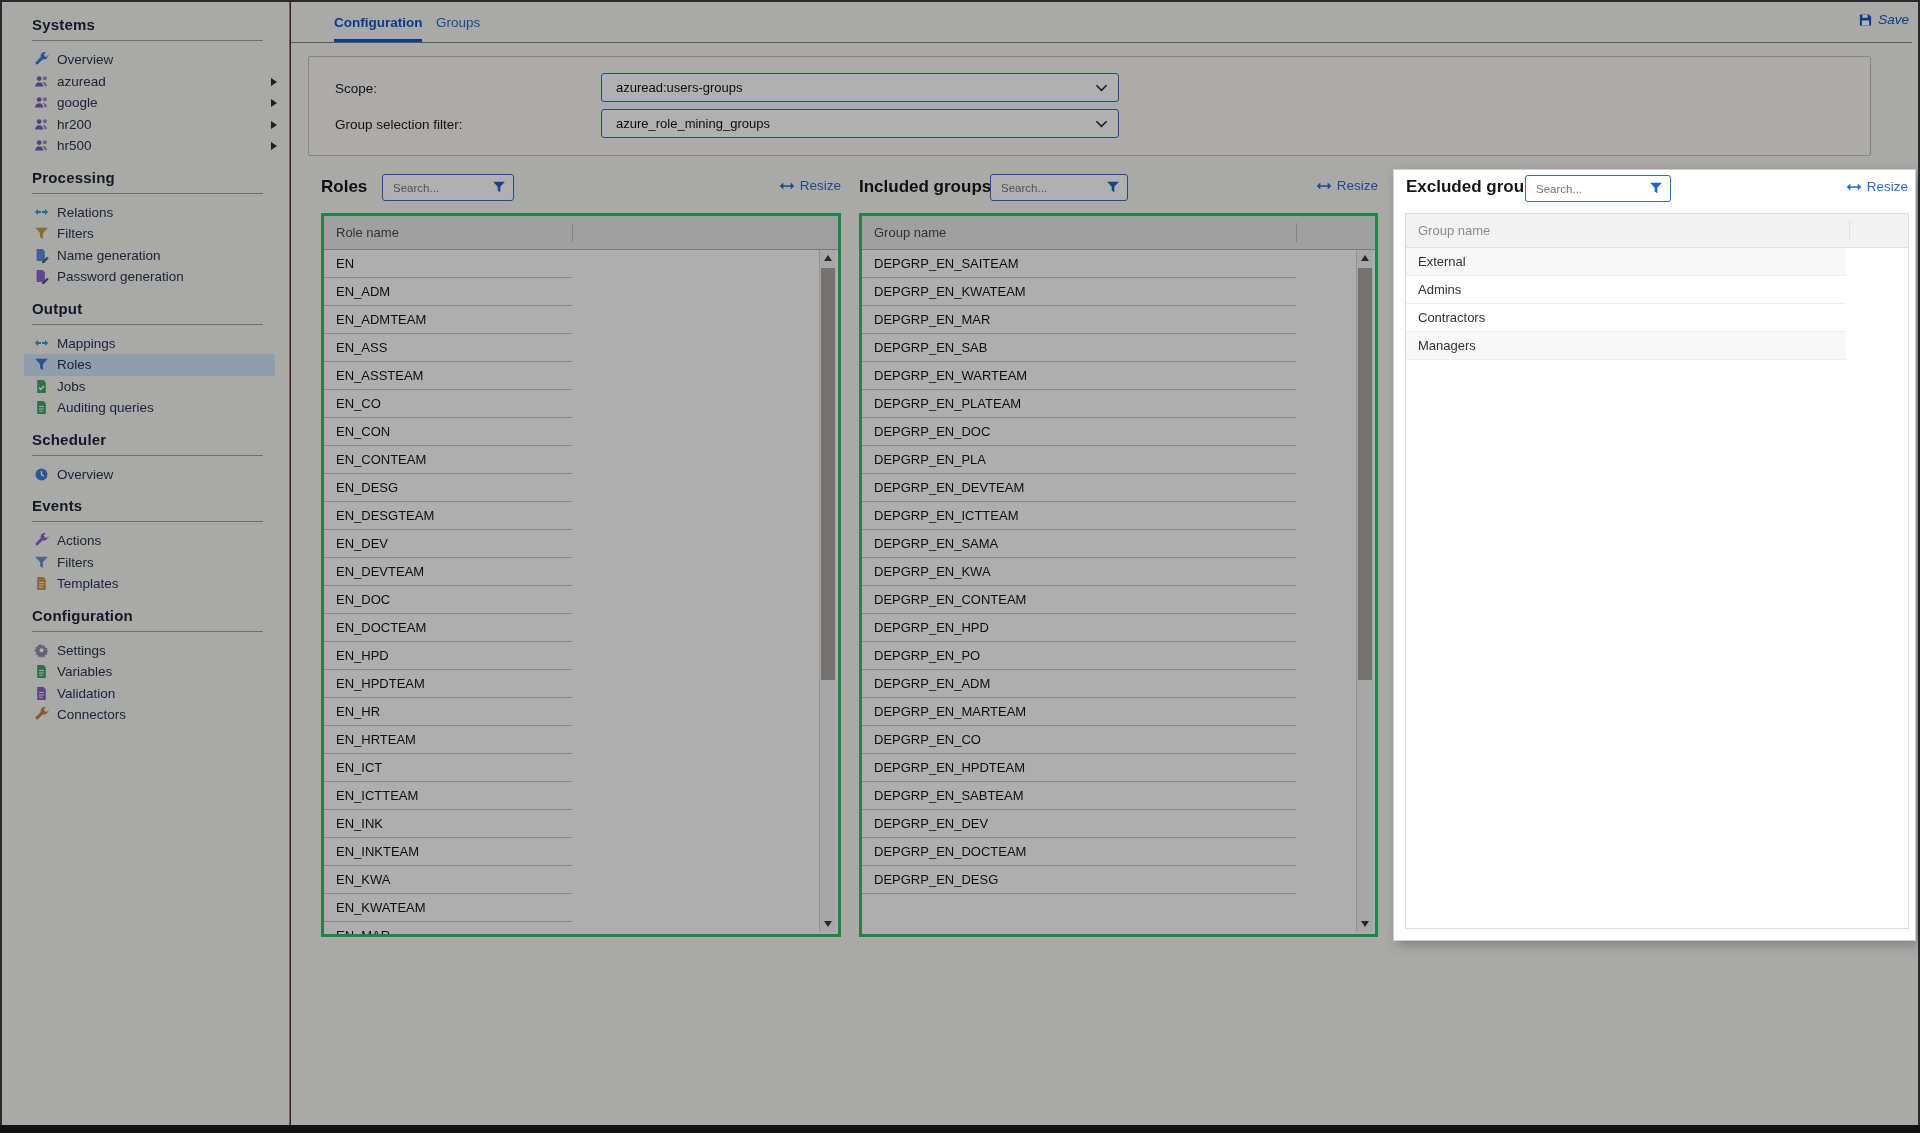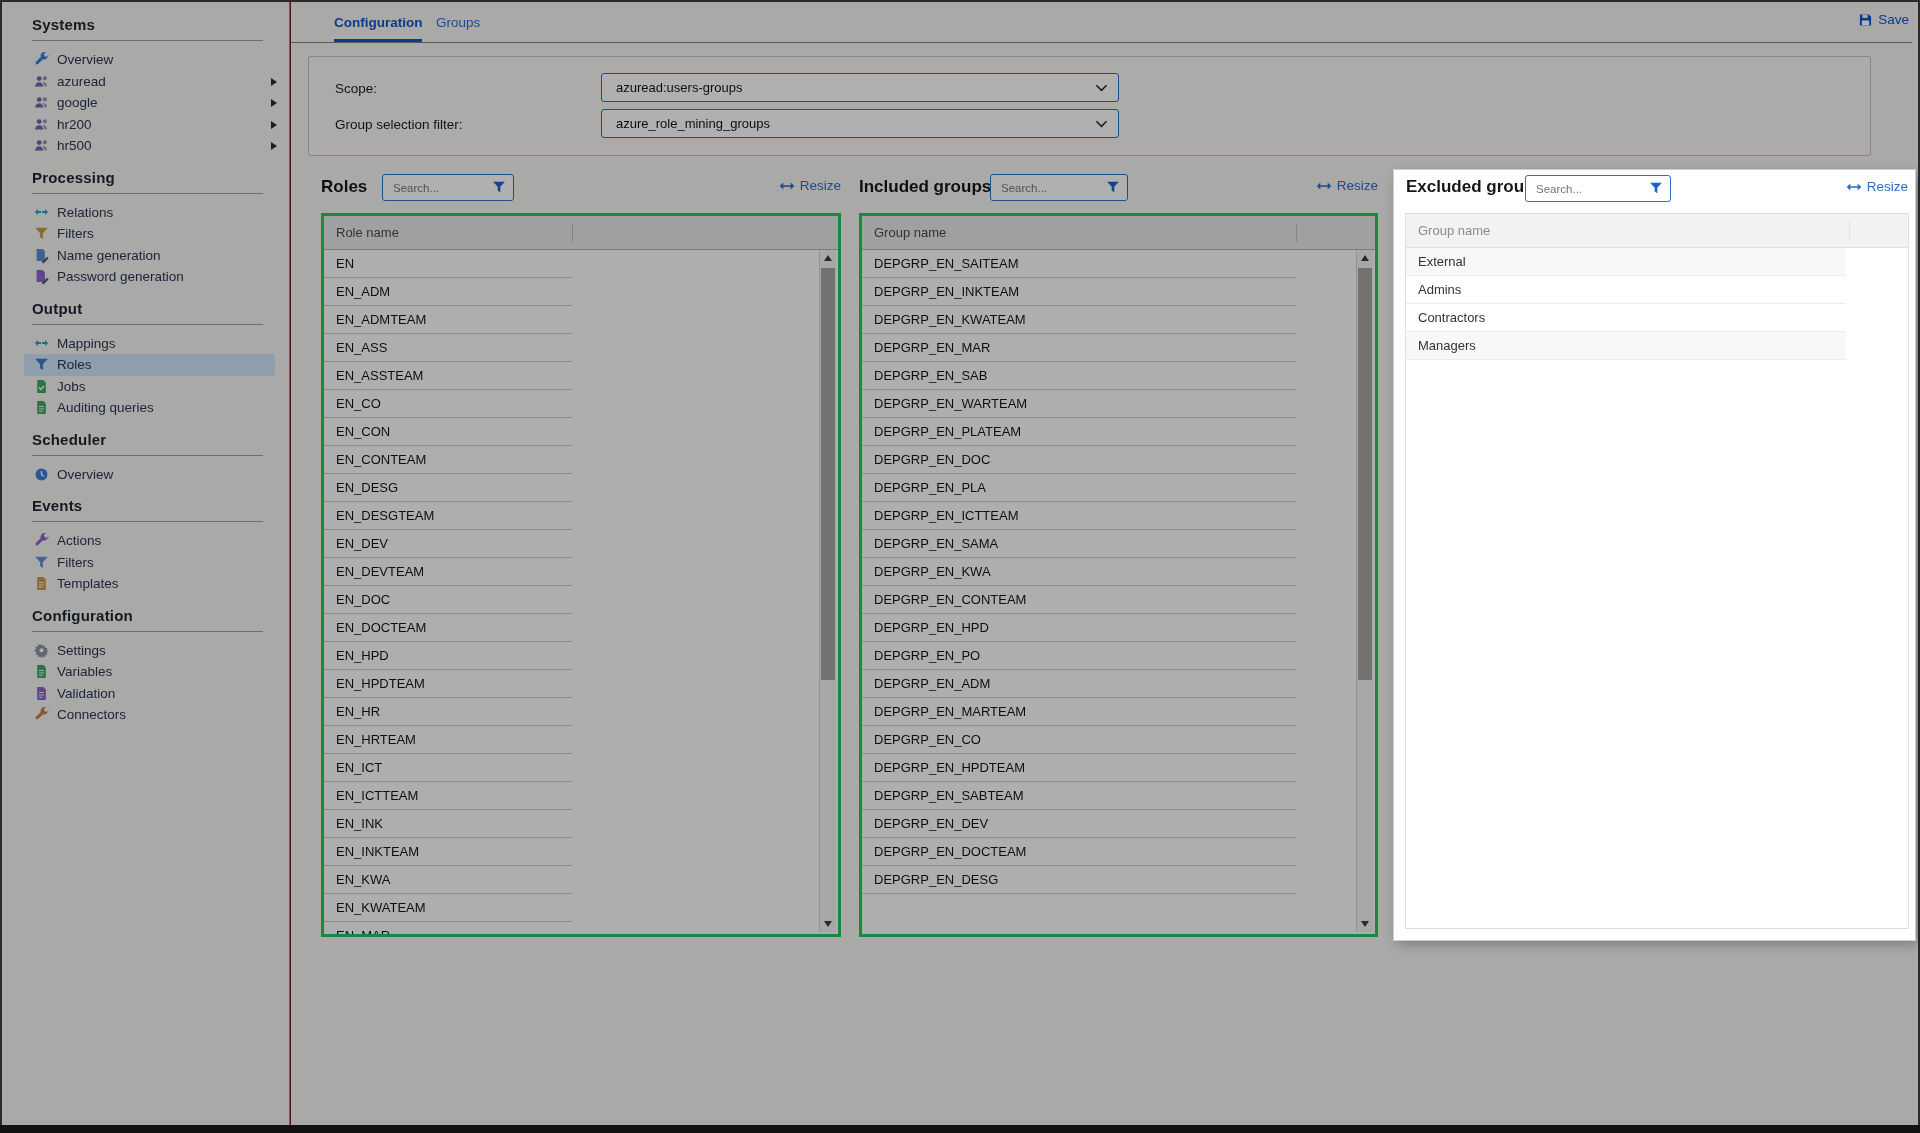--- a/index.html
+++ b/index.html
@@ -24,21 +24,21 @@
   .c-blue{color:#2e7cd6}.c-purple{color:#7a5fb0}.c-teal{color:#2e9bd6}.c-orange{color:#c9964a}
   .c-lblue{color:#5b8dd6}.c-violet{color:#8a63c9}.c-selblue{color:#3f74c9}.c-green{color:#42a562}
   .c-clock{color:#3b7fd4}.c-gray{color:#8a93a5}.c-dorange{color:#c97a3e}.c-funblue{color:#6b8ed6}
 
   
   .main{position:absolute;left:291px;top:2px;right:2px;bottom:8px;background:#F3F2F1;}
   .tabstrip{position:absolute;left:0;top:0;right:6px;height:40px;border-bottom:1px solid #82807d;}
   .tab{position:absolute;top:0;height:37px;line-height:42px;font-size:13.5px;color:#2a6cc8;cursor:pointer;}
   .tab.active{color:#1155CC;font-weight:bold;border-bottom:3px solid #1155CC;}
   .save-btn{position:absolute;top:10px;right:9px;display:flex;align-items:center;gap:5px;
-            color:#1155CC;font-size:13.5px;cursor:pointer;z-index:5;}
+            color:#1155CC;font-size:13.5px;cursor:pointer;z-index:5;font-style:italic;}
   .save-btn .icon{width:14px;height:14px;}
 
   .scope-box{position:absolute;left:17px;top:54px;width:1563px;height:100px;box-sizing:border-box;
              border:1px solid #c3c1bf;border-radius:2px;background:#F6F5F4;}
   .form-label{position:absolute;left:26px;font-size:13.5px;color:#1c1c1c;}
   .dropdown{position:absolute;left:292px;width:518px;height:29px;box-sizing:border-box;
             border:1px solid #2e6fc0;border-radius:3px;background:#FCFCFC;cursor:pointer;
             font-size:13px;line-height:27px;padding:0 18px 0 14px;color:#141414;}
   .dd-chev{position:absolute;right:10px;top:10px;width:13px;height:8px;color:#2b2b2b;}
 
@@ -478,43 +478,43 @@
     </div>
     <div class="dtable tbl-included">
       <div class="thead">
         <div class="htxt">Group name</div>
         <div class="hdiv"></div>
       </div>
       <div class="tbody">
           <div class="t-row">
             <span class="t-cell">DEPGRP_EN_SAITEAM</span>
           </div>
-          <div class="t-row alt">
-            <span class="t-cell">DEPGRP_EN_INKTEAM</span>
-          </div>
           <div class="t-row">
             <span class="t-cell">DEPGRP_EN_KWATEAM</span>
           </div>
           <div class="t-row alt">
             <span class="t-cell">DEPGRP_EN_MAR</span>
           </div>
           <div class="t-row">
             <span class="t-cell">DEPGRP_EN_SAB</span>
           </div>
           <div class="t-row alt">
             <span class="t-cell">DEPGRP_EN_WARTEAM</span>
           </div>
           <div class="t-row">
             <span class="t-cell">DEPGRP_EN_PLATEAM</span>
           </div>
           <div class="t-row">
             <span class="t-cell">DEPGRP_EN_DOC</span>
           </div>
           <div class="t-row alt">
             <span class="t-cell">DEPGRP_EN_PLA</span>
+          </div>
+          <div class="t-row">
+            <span class="t-cell">DEPGRP_EN_DEVTEAM</span>
           </div>
           <div class="t-row alt">
             <span class="t-cell">DEPGRP_EN_ICTTEAM</span>
           </div>
           <div class="t-row">
             <span class="t-cell">DEPGRP_EN_SAMA</span>
           </div>
           <div class="t-row alt">
             <span class="t-cell">DEPGRP_EN_KWA</span>
           </div>

